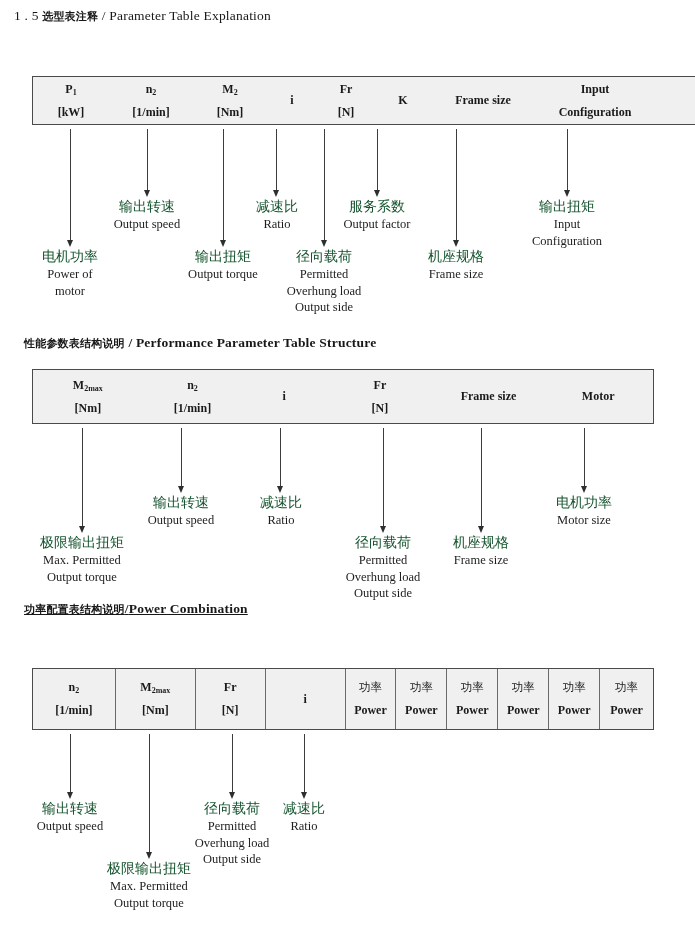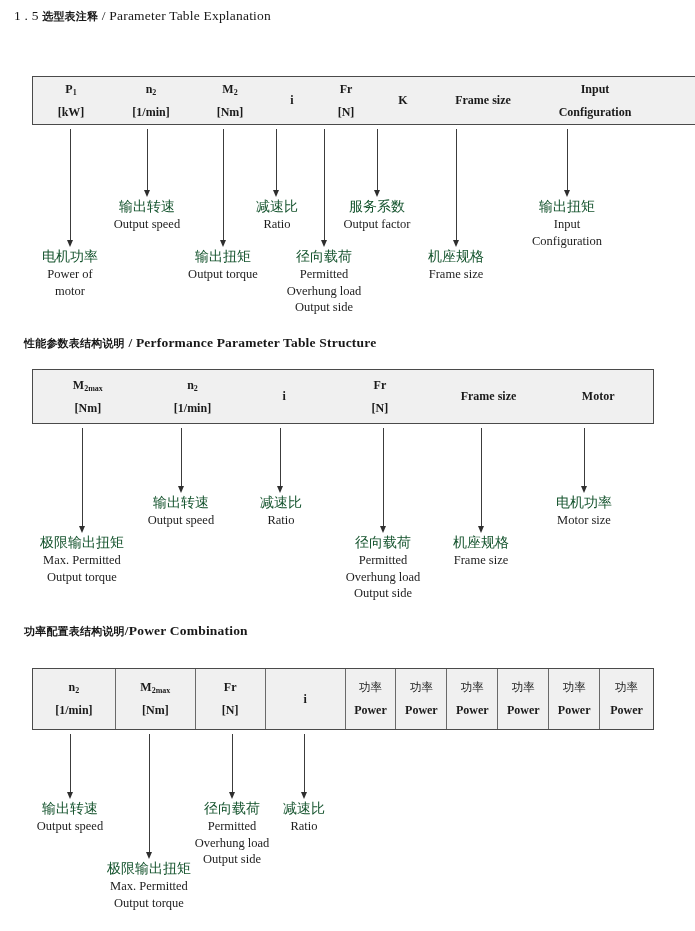--- a/index.html
+++ b/index.html
@@ -288,21 +288,21 @@
   </div>
   <div class="lbl" style="left:481px; top:534px;">
     <span class="cn">机座规格</span>
     <span class="en">Frame size</span>
   </div>
   <div class="lbl" style="left:584px; top:494px;">
     <span class="cn">电机功率</span>
     <span class="en">Motor size</span>
   </div>
 
-  <div class="sec-title sub" style="left:24px; top:623px;">
+  <div class="sec-title sub" style="left:24px; top:601px;text-decoration:underline;">
     <span class="cn">功率配置表结构说明</span><span class="en">/</span><span class="en">Power Combination</span>
   </div>
 
   <div class="tbl divided" style="left:32px; top:668px; width:622px; height:62px;">
     <div class="cell" style="width:82px;">
       <span class="ln"><span>n</span><sub>2</sub></span>
       <span class="ln">[1/min]</span>
     </div>
     <div class="cell" style="width:80px;">
       <span class="ln"><span>M</span><sub>2max</sub></span>

